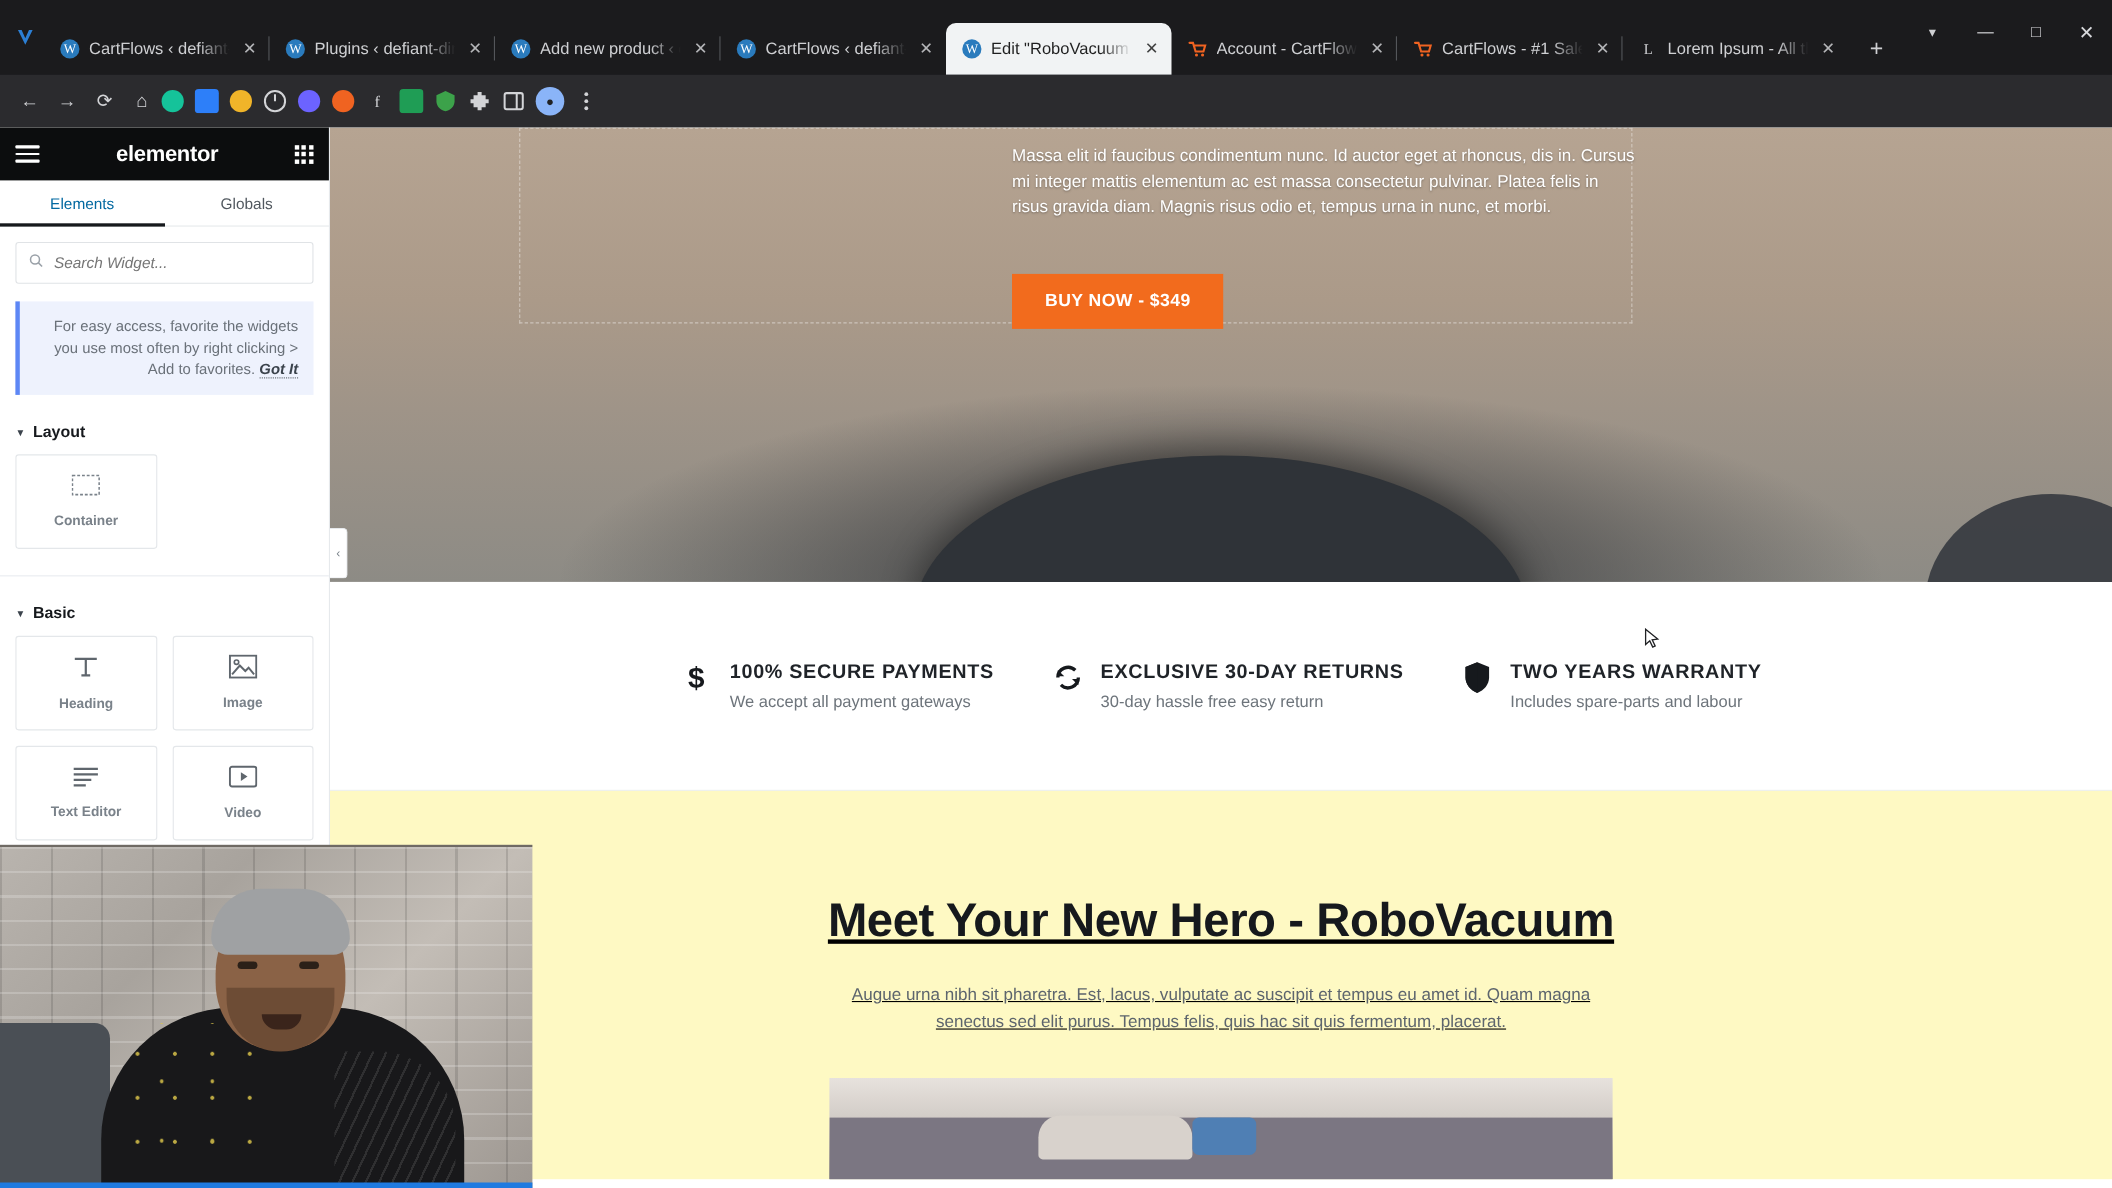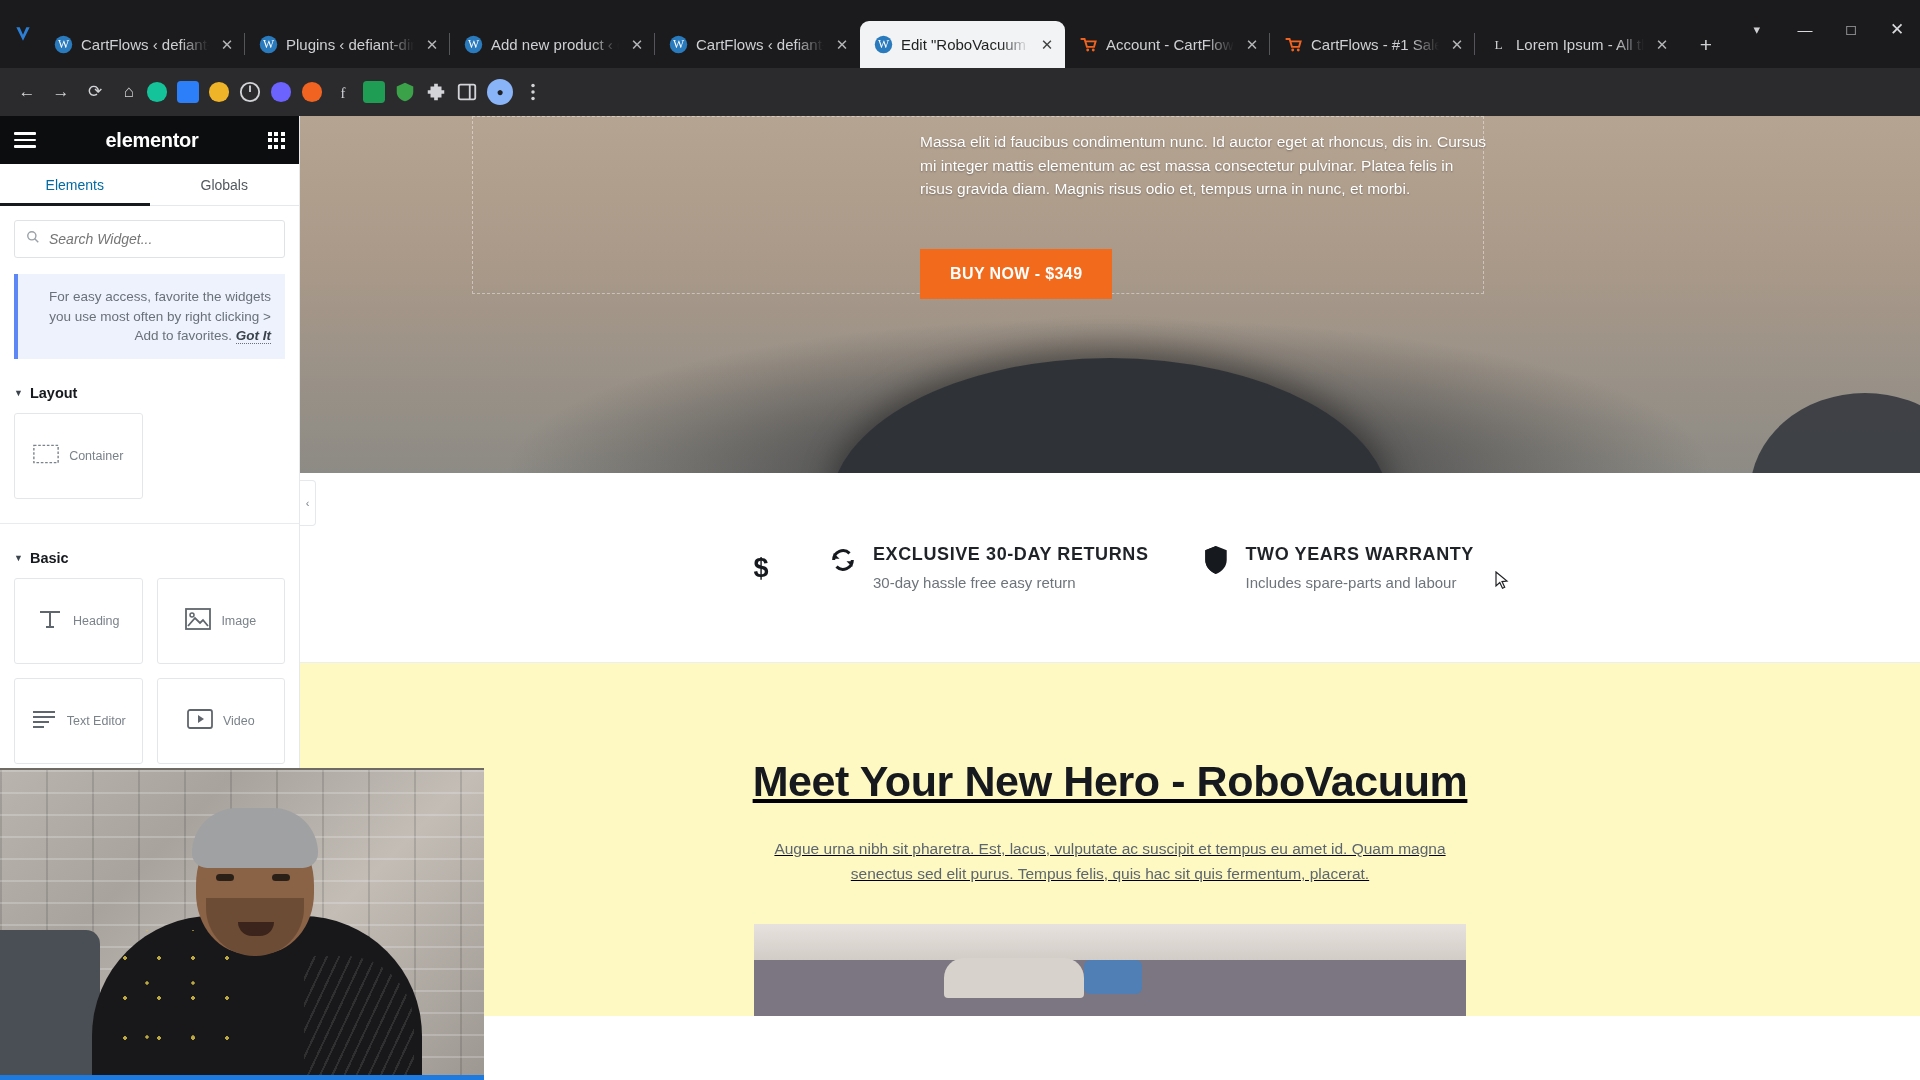--- a/index.html
+++ b/index.html
@@ -122,38 +122,38 @@
   }
   .tip b { color: #3b434c; font-style: italic; border-bottom: 1px dotted #6a7179; }
   .section-title {
     margin: 26px 0 12px; font-size: 14.5px; font-weight: 700; color: #16191d;
     display: flex; align-items: center; gap: 7px;
   }
   .caret { font-size: 9px; color: #3b434c; }
   .widget-grid { display: grid; grid-template-columns: 1fr 1fr; gap: 14px; }
   .widget {
     height: 86px; border: 1px solid #e4e7ea; border-radius: 3px; background: #fff;
-    display: flex; flex-direction: row; align-items: center; justify-content: center; gap: 10px;
+    display: flex; flex-direction: column; align-items: center; justify-content: center; gap: 10px; font-weight: bold;
   }
   .widget-label { font-size: 12.5px; color: #7a828a; }
   .divider { height: 1px; background: #e9ecef; margin: 24px -14px 0; }
   .panel-collapse {
     position: absolute; left: 300px; top: 480px; width: 16px; height: 46px;
     background: #fff; border: 1px solid #e6e9ec; border-left: none;
     border-radius: 0 4px 4px 0; display: flex; align-items: center; justify-content: center;
     font-size: 11px; color: #7a828a; z-index: 21;
   }
 
   
   .canvas {
     position: absolute; top: 116px; left: 300px; width: 1620px; height: 964px;
     background: #fff; overflow: hidden;
   }
   .hero {
-    position: relative; height: 357px; width: 100%;
+    position: relative; height: 413px; width: 100%;
     background:
       radial-gradient(ellipse 60% 70% at 50% 100%, #2d2f33 0%, rgba(45,47,51,0) 62%),
       linear-gradient(180deg, #b6a492 0%, #ab9a89 38%, #9f9488 62%, #8d8b85 100%);
     overflow: hidden;
   }
   .hero::after {
     content: ""; position: absolute; left: 50%; transform: translateX(-50%);
     bottom: -185px; width: 560px; height: 300px; border-radius: 50%;
     background: #2f3338; box-shadow: 0 -10px 30px rgba(0,0,0,.35);
   }
@@ -564,20 +564,24 @@
     </div>
   </section>
 
   <section class="badges-band">
     <div class="badge">
       <span class="badge-icon">
         <svg width="22" height="30" viewBox="0 0 22 30">
             <text x="11" y="24" font-size="27" font-weight="bold" font-family="sans-serif" fill="#16191d" text-anchor="middle">$</text>
           </svg>
       </span>
+      <span>
+        <span class="badge-title">100% SECURE PAYMENTS</span>
+        <span class="badge-sub" style="display:block">We accept all payment gateways</span>
+      </span>
     </div>
 
     <div class="badge">
       <span class="badge-icon">
         <svg width="28" height="28" viewBox="0 0 24 24">
             <path d="M20 12a8 8 0 0 1-13.6 5.7" fill="none" stroke="#16191d" stroke-width="2.6"></path>
             <path d="M4 12a8 8 0 0 1 13.6-5.7" fill="none" stroke="#16191d" stroke-width="2.6"></path>
             <path d="M4 6v5h5" fill="#16191d"></path>
             <path d="M20 18v-5h-5" fill="#16191d"></path>
           </svg>

